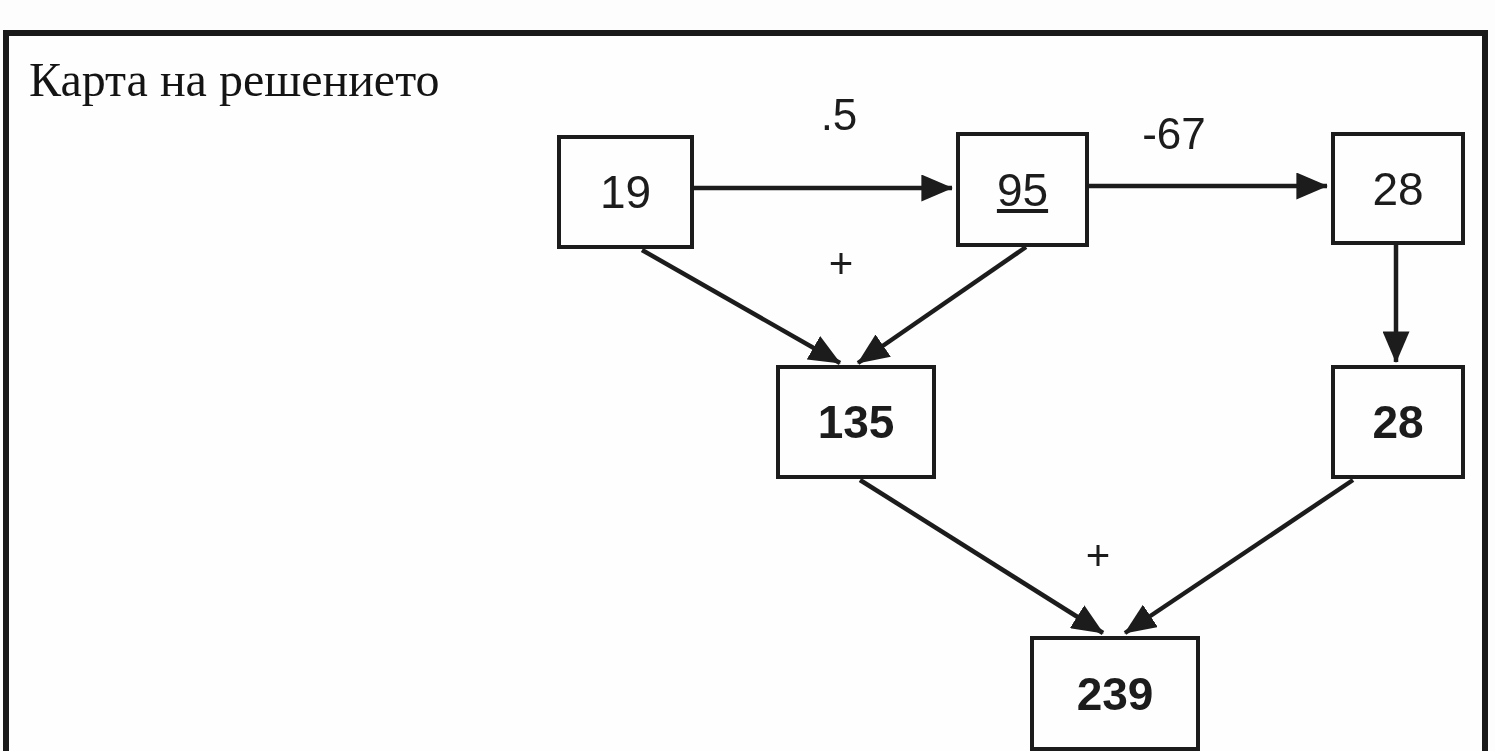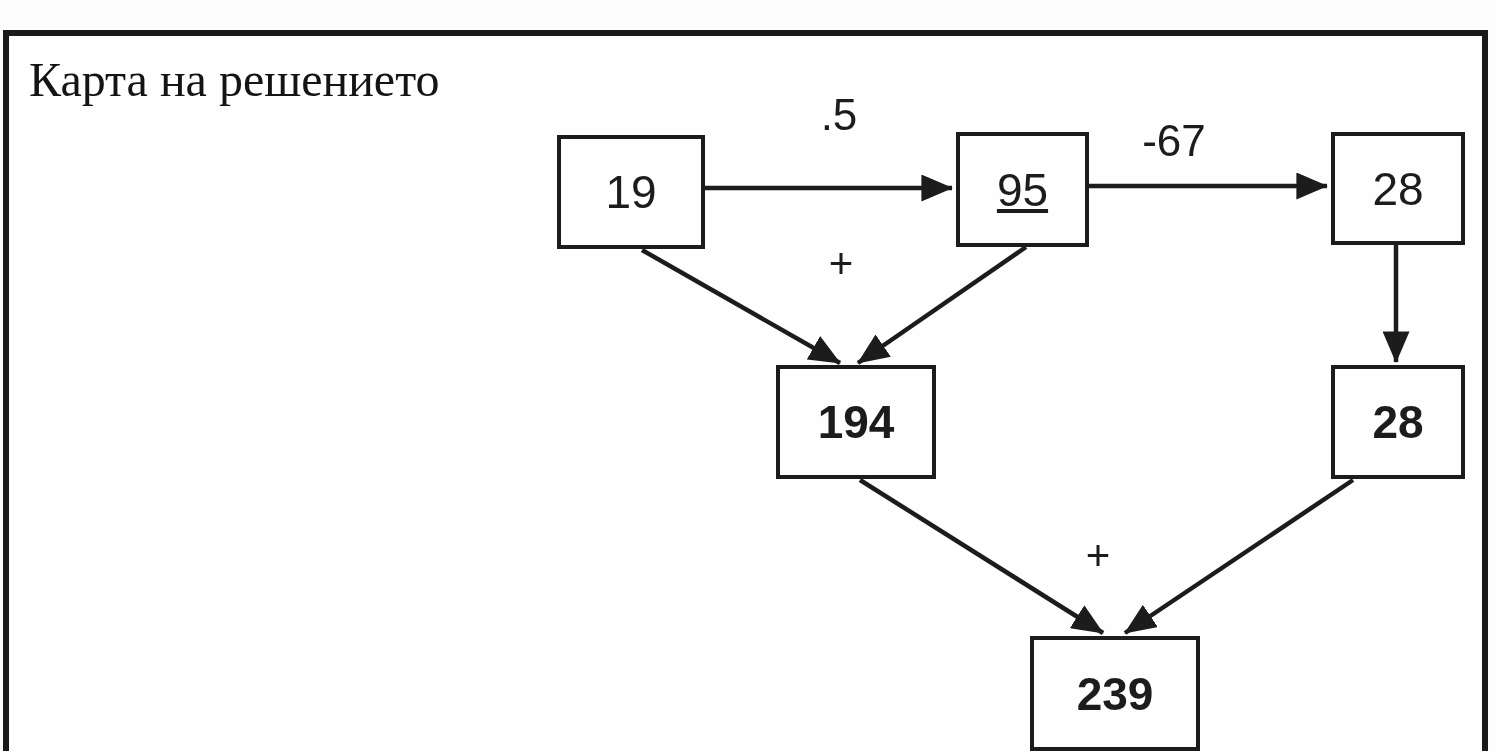--- a/index.html
+++ b/index.html
@@ -31,36 +31,36 @@
     border: 4px solid #1c1c1c;
     background: #fefefe;
     display: flex;
     align-items: center;
     justify-content: center;
     font-size: 46px;
     color: #1c1c1c;
     z-index: 2;
   }
   .node.bold { font-weight: 700; }
-  #node-19   { left: 548px;  top: 99px;  width: 148px; height: 114px; }
+  #node-19   { left: 548px;  top: 99px;  width: 137px; height: 114px; }
   #node-95   { left: 947px;  top: 96px;  width: 133px; height: 115px; text-decoration: underline; }
   #node-28t  { left: 1322px; top: 96px;  width: 134px; height: 113px; }
   #node-114  { left: 767px;  top: 329px; width: 160px; height: 114px; }
   #node-28b  { left: 1322px; top: 329px; width: 134px; height: 114px; }
   #node-142  { left: 1021px; top: 600px; width: 170px; height: 115px; }
   .edge-label {
     position: absolute;
     font-size: 44px;
     color: #1c1c1c;
     text-align: center;
     z-index: 3;
     white-space: nowrap;
   }
   #label-multiply { left: 780px;  top: 54px;  width: 100px; }
-  #label-subtract { left: 1095px; top: 80px;  width: 140px; }
+  #label-subtract { left: 1095px; top: 73px;  width: 140px; }
   #label-add-top    { left: 792px;  top: 204px; width: 80px; font-size: 42px; }
   #label-add-bottom { left: 1049px; top: 496px; width: 80px; font-size: 42px; }
   svg.connectors {
     position: absolute;
     left: 0; top: 0;
     width: 1495px; height: 751px;
     z-index: 1;
   }
   svg.connectors line { stroke: #1c1c1c; stroke-width: 4.5; }
 </style>
@@ -85,21 +85,21 @@
     <line x1="851" y1="444" x2="1094" y2="597" marker-end="url(#ah)"></line>
     <line x1="1344" y1="444" x2="1116" y2="597" marker-end="url(#ah)"></line>
   </svg>
 
   <div class="node" id="node-19">19</div>
 
   <div class="node" id="node-95">95</div>
 
   <div class="node" id="node-28t">28</div>
 
-  <div class="node bold" id="node-114">194</div>
+  <div class="node bold" id="node-114">135</div>
 
   <div class="node bold" id="node-28b">28</div>
 
   <div class="node bold" id="node-142">239</div>
 
   <div class="edge-label" id="label-multiply">.5</div>
 
   <div class="edge-label" id="label-subtract">-67</div>
 
   <div class="edge-label" id="label-add-top">+</div>

